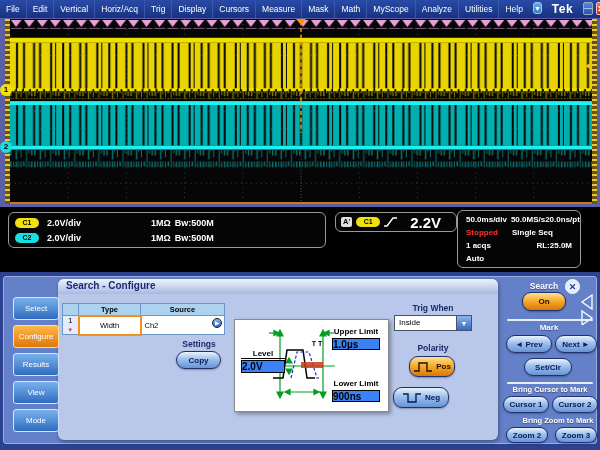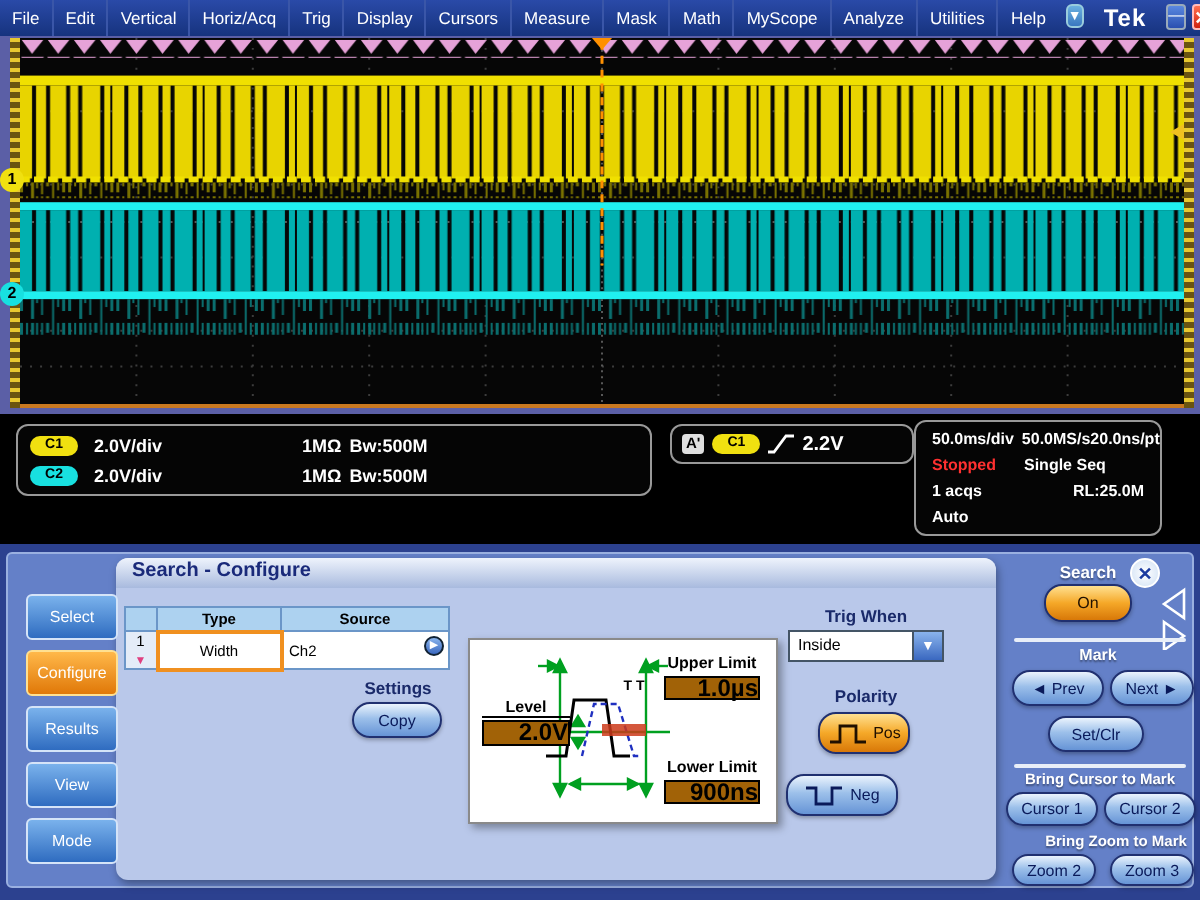--- a/index.html
+++ b/index.html
@@ -45,21 +45,21 @@
   .ro-box { position:absolute; border:1px solid #999; border-radius:6px; background:#050505; }
   .ch-box { left:8px; top:5px; width:318px; height:36px; padding:2px 6px; }
   .ch-row { display:flex; align-items:center; height:15px; font-size:9px; font-weight:bold; }
   .ch-pill { width:24px; height:10px; border-radius:5px; color:#000; font-size:7px; font-weight:bold;
     text-align:center; line-height:10px; margin-right:8px; }
   .ch-pill.c1 { background:var(--ch1,#f0e010); } .ch-pill.c2 { background:var(--ch2,#10e0e0); }
   .ch-scale { width:66px; } .ch-imp { margin-left:38px; } .ch-bw { margin-left:4px; }
   .trig-box { left:335px; top:5px; width:122px; height:20px; display:flex; align-items:center; padding:0 5px; }
   .asrc { background:#e0e0e0; color:#000; font-size:7.5px; font-weight:bold; padding:0 2px; border-radius:2px; height:10px; line-height:10px; }
   .trig-box .ch-pill { margin:0 4px; }
-  .trig-level { font-size:10px; font-weight:bold; margin-left:4px; }
+  .trig-level { font-size:15px; font-weight:bold; margin-left:13px; }
   .acq-box { left:457px; top:3px; width:124px; height:58px; padding:2px 8px; font-size:8px; font-weight:bold; }
   .acq-row { display:flex; height:13px; align-items:center; }
   .red { color:var(--stopped_red,#ff3030); }
   .mla { margin-left:auto; } .ml14 { margin-left:14px; } .ml4 { margin-left:4px; }
 
   
   .bottom { position:absolute; left:0; top:272px; width:600px; height:178px; background:#2c418f; }
   .panel-inner { position:absolute; left:3px; right:3px; top:4px; bottom:6px;
     background:#6480c8; border:1px solid #9ab0e0; border-radius:3px; }
 
@@ -83,29 +83,29 @@
   .src-btn { position:absolute; right:2px; top:2px; width:10px; height:10px; border-radius:50%;
     background:linear-gradient(#8ab4ec,#3a68c0); border:1px solid #123; color:#fff; font-size:5.5px;
     text-align:center; line-height:9px; }
 
   .small-label { position:absolute; color:#1a2a6a; font-size:8.5px; font-weight:bold; text-align:center; }
   .white-label { position:absolute; color:#fff; font-size:8px; font-weight:bold; text-align:center;
     text-shadow:0 1px 1px rgba(0,0,0,.4); }
 
   .pill { position:absolute; border-radius:9px; border:1px solid #203070;
     background:linear-gradient(#eaf3fd,#9cc0ea 45%,#6694d6); color:#0a1a5a;
-    font-size:8px; font-weight:normal; text-align:center; cursor:pointer;
+    font-size:8px; font-weight:bold; text-align:center; cursor:pointer;
     box-shadow:0 1px 2px rgba(0,0,0,.3); display:flex; align-items:center; justify-content:center; }
   .pill.orange { background:linear-gradient(#ffe090,#f5a828 50%,#d87808); color:#201000; }
 
   .diagram { position:absolute; left:230px; top:42px; width:155px; height:93px; background:#fff;
     border:1px solid #8a8a8a; box-shadow:2px 2px 4px rgba(0,0,0,.35); }
   .dlabel { position:absolute; color:#000; font-size:8px; font-weight:bold; text-align:center; }
-  .dbox { position:absolute; background:#a16207; border:1px solid #000; color:#000;
-    font-size:12px; font-weight:bold; text-align:right; line-height:11px; }
+  .dbox { position:absolute; background:#3b82f6; border:1px solid #000; color:#000;
+    font-size:10px; font-weight:bold; text-align:left; line-height:11px; }
 
   .dropdown { position:absolute; left:390px; top:38px; width:78px; height:16px; background:#fff;
     border:1px solid #456; display:flex; }
   .dropdown .val { flex:1; font-size:8px; color:#000; padding:2px 0 0 4px; }
   .dropdown .dbtn { width:15px; background:linear-gradient(#8ab4ec,#3a68c0); color:#fff;
     font-size:7px; text-align:center; line-height:15px; border-left:1px solid #456; }
 
   .pol-glyph { margin-right:3px; }
 
   .rp-divider { position:absolute; height:2px; background:#e8eef8; border-radius:1px; }

